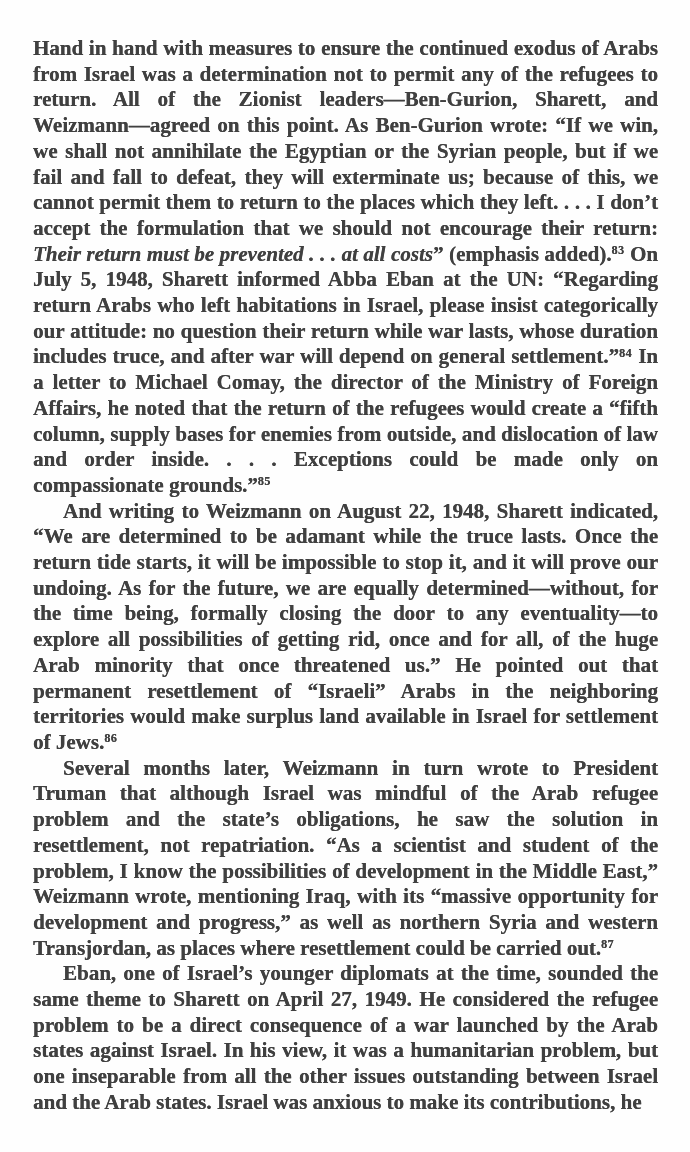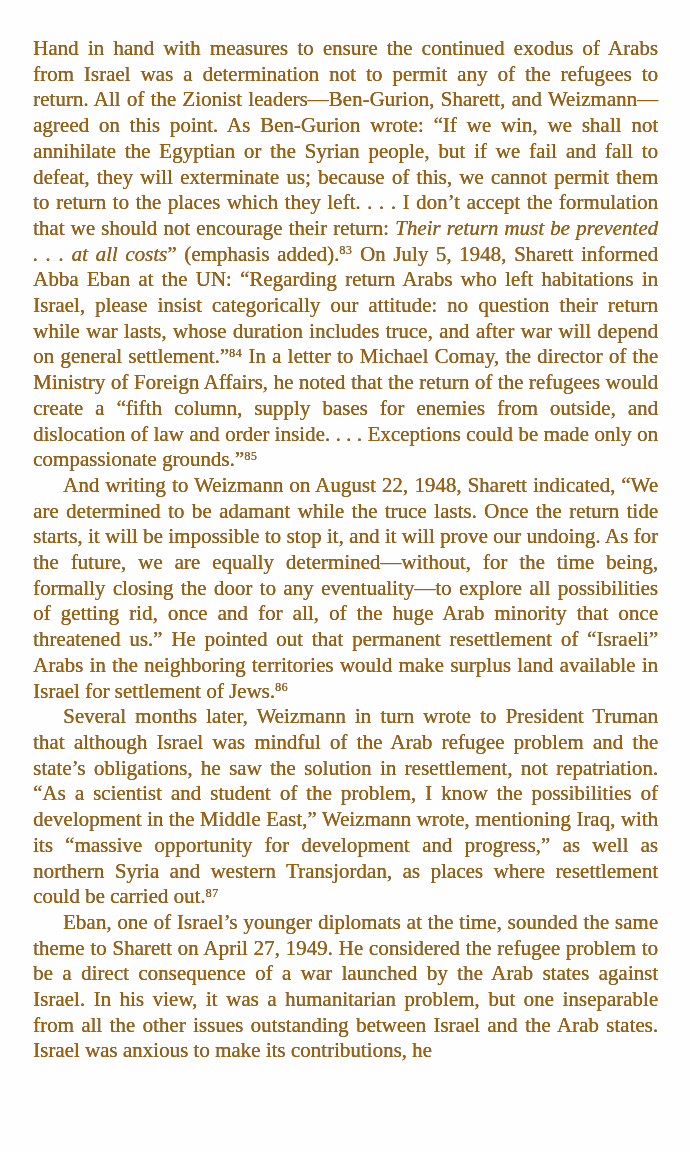--- a/index.html
+++ b/index.html
@@ -13,23 +13,24 @@
     height: 1152px;
     box-sizing: border-box;
     background: #fefefe;
     padding: 36px 32px 0 33px;
     overflow: hidden;
   }
   .page-text {
     font-family: "Liberation Serif", "DejaVu Serif", serif;
     font-size: 21px;
     line-height: 25.7px;
-    color: #a16207;
+    color: #404040;
     text-align: justify;
     text-shadow: 0.25px 0 0 rgba(10,10,10,0.75); 
+    font-weight: bold;
   }
   p.para {
     margin: 0;
     padding: 0;
   }
   p.para.indent {
     text-indent: 30px;
   }
   .seg-italic {
     font-style: italic;

